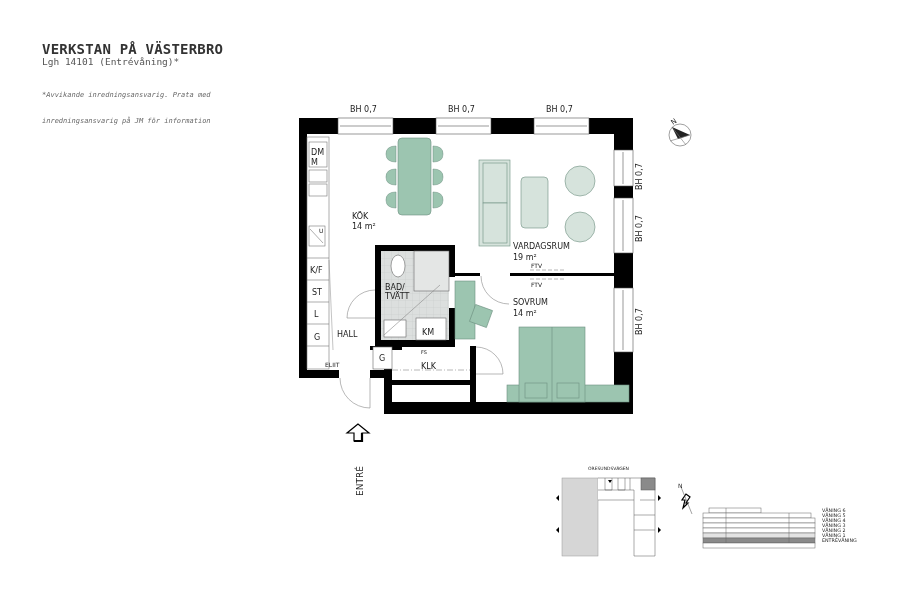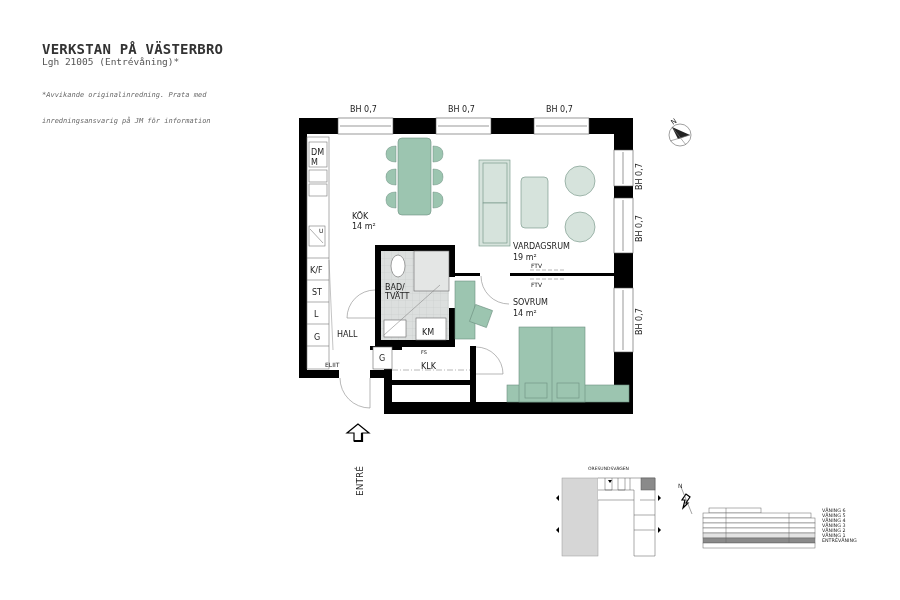--- a/index.html
+++ b/index.html
@@ -7,22 +7,22 @@
   .hdr-title{position:absolute;left:42px;top:41px;font-size:14px;font-weight:bold;letter-spacing:0.2px;color:#333;}
   .hdr-sub{position:absolute;left:42px;top:56px;font-size:9.5px;color:#555;}
   .hdr-note{position:absolute;left:42px;font-size:7px;font-style:italic;color:#666;}
   svg{position:absolute;left:0;top:0;}
   .lbl{font-family:"DejaVu Sans","Liberation Sans",sans-serif;fill:#222;}
 </style>
 </head>
 <body>
 
 <div class="hdr-title">VERKSTAN PÅ VÄSTERBRO</div>
-<div class="hdr-sub">Lgh 21005 (Entrévåning)*</div>
-<div class="hdr-note" style="top:91px">*Avvikande originalinredning. Prata med</div>
+<div class="hdr-sub">Lgh 14101 (Entrévåning)*</div>
+<div class="hdr-note" style="top:91px">*Avvikande inredningsansvarig. Prata med</div>
 <div class="hdr-note" style="top:117px">inredningsansvarig på JM för information</div>
 
 <svg width="900" height="600" viewBox="0 0 900 600">
   <defs>
     <pattern id="tile" width="7" height="7" patternUnits="userSpaceOnUse">
       <rect width="7" height="7" fill="#dcdfde"></rect>
       <path d="M7 0V7M0 7H7" stroke="#c4c8c6" stroke-width="0.5"></path>
     </pattern>
   </defs>
 

